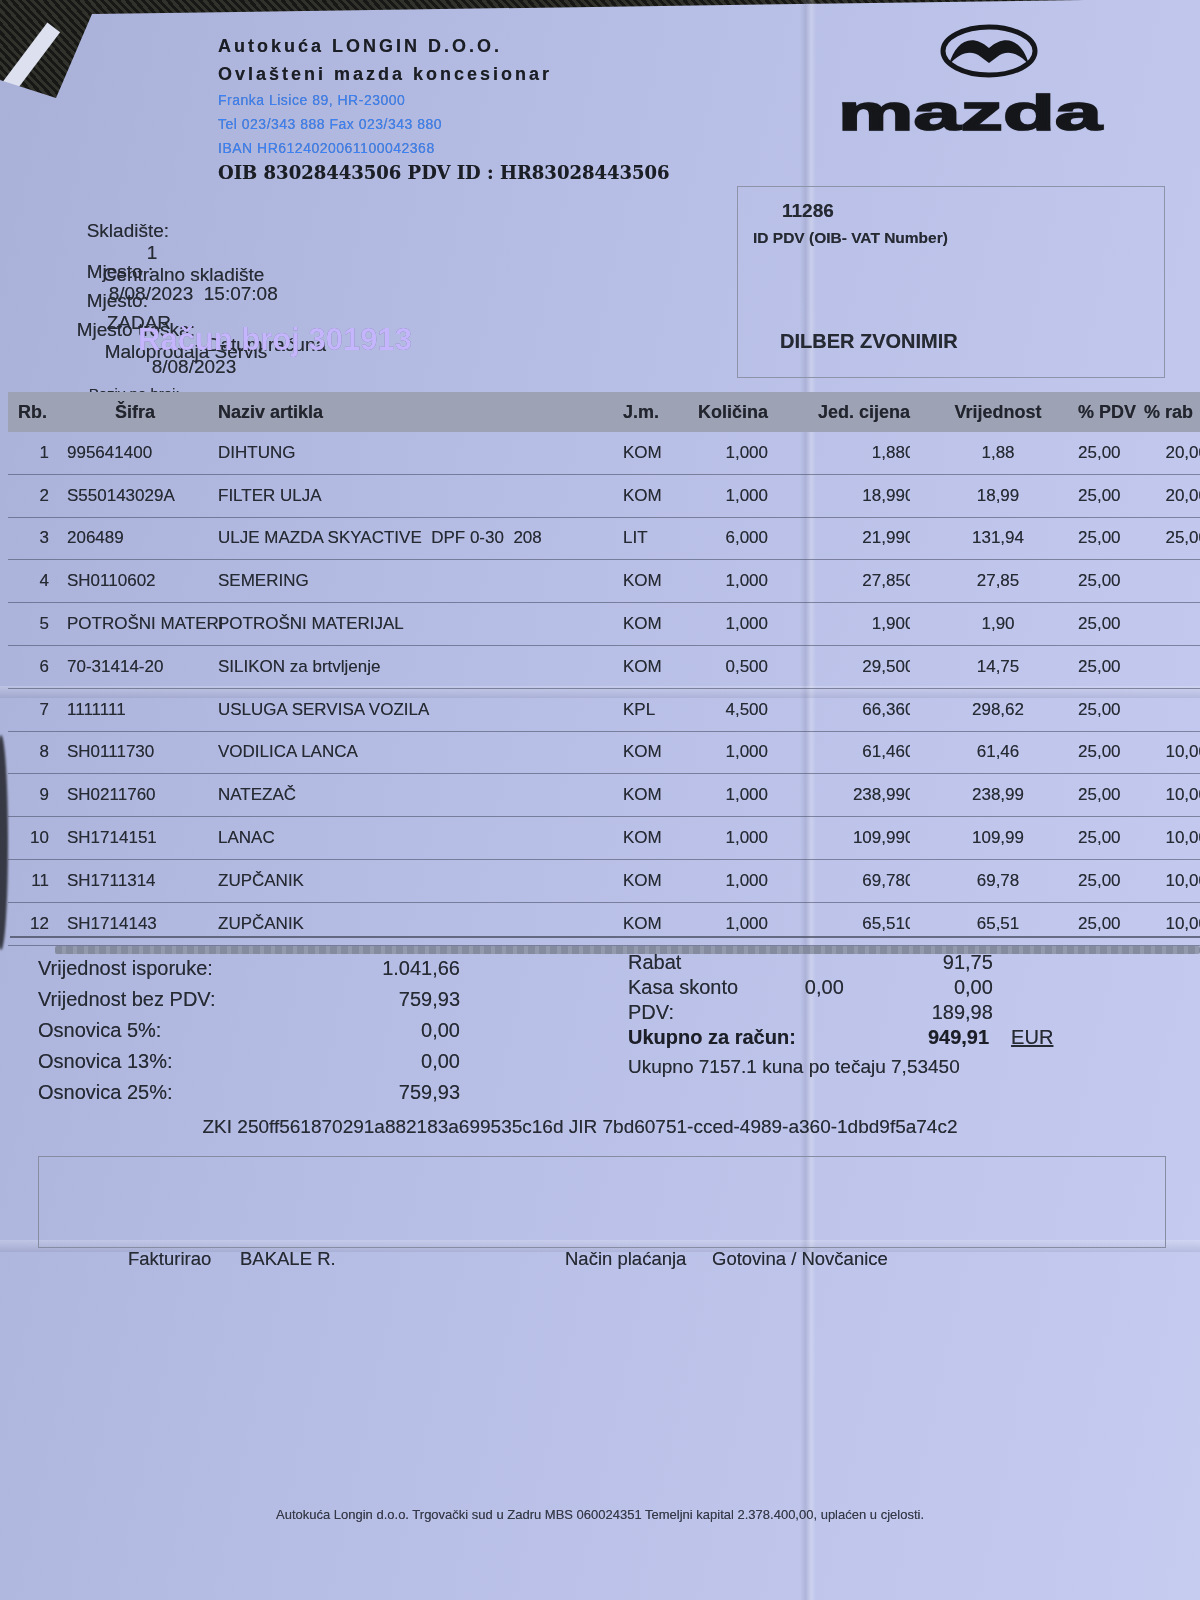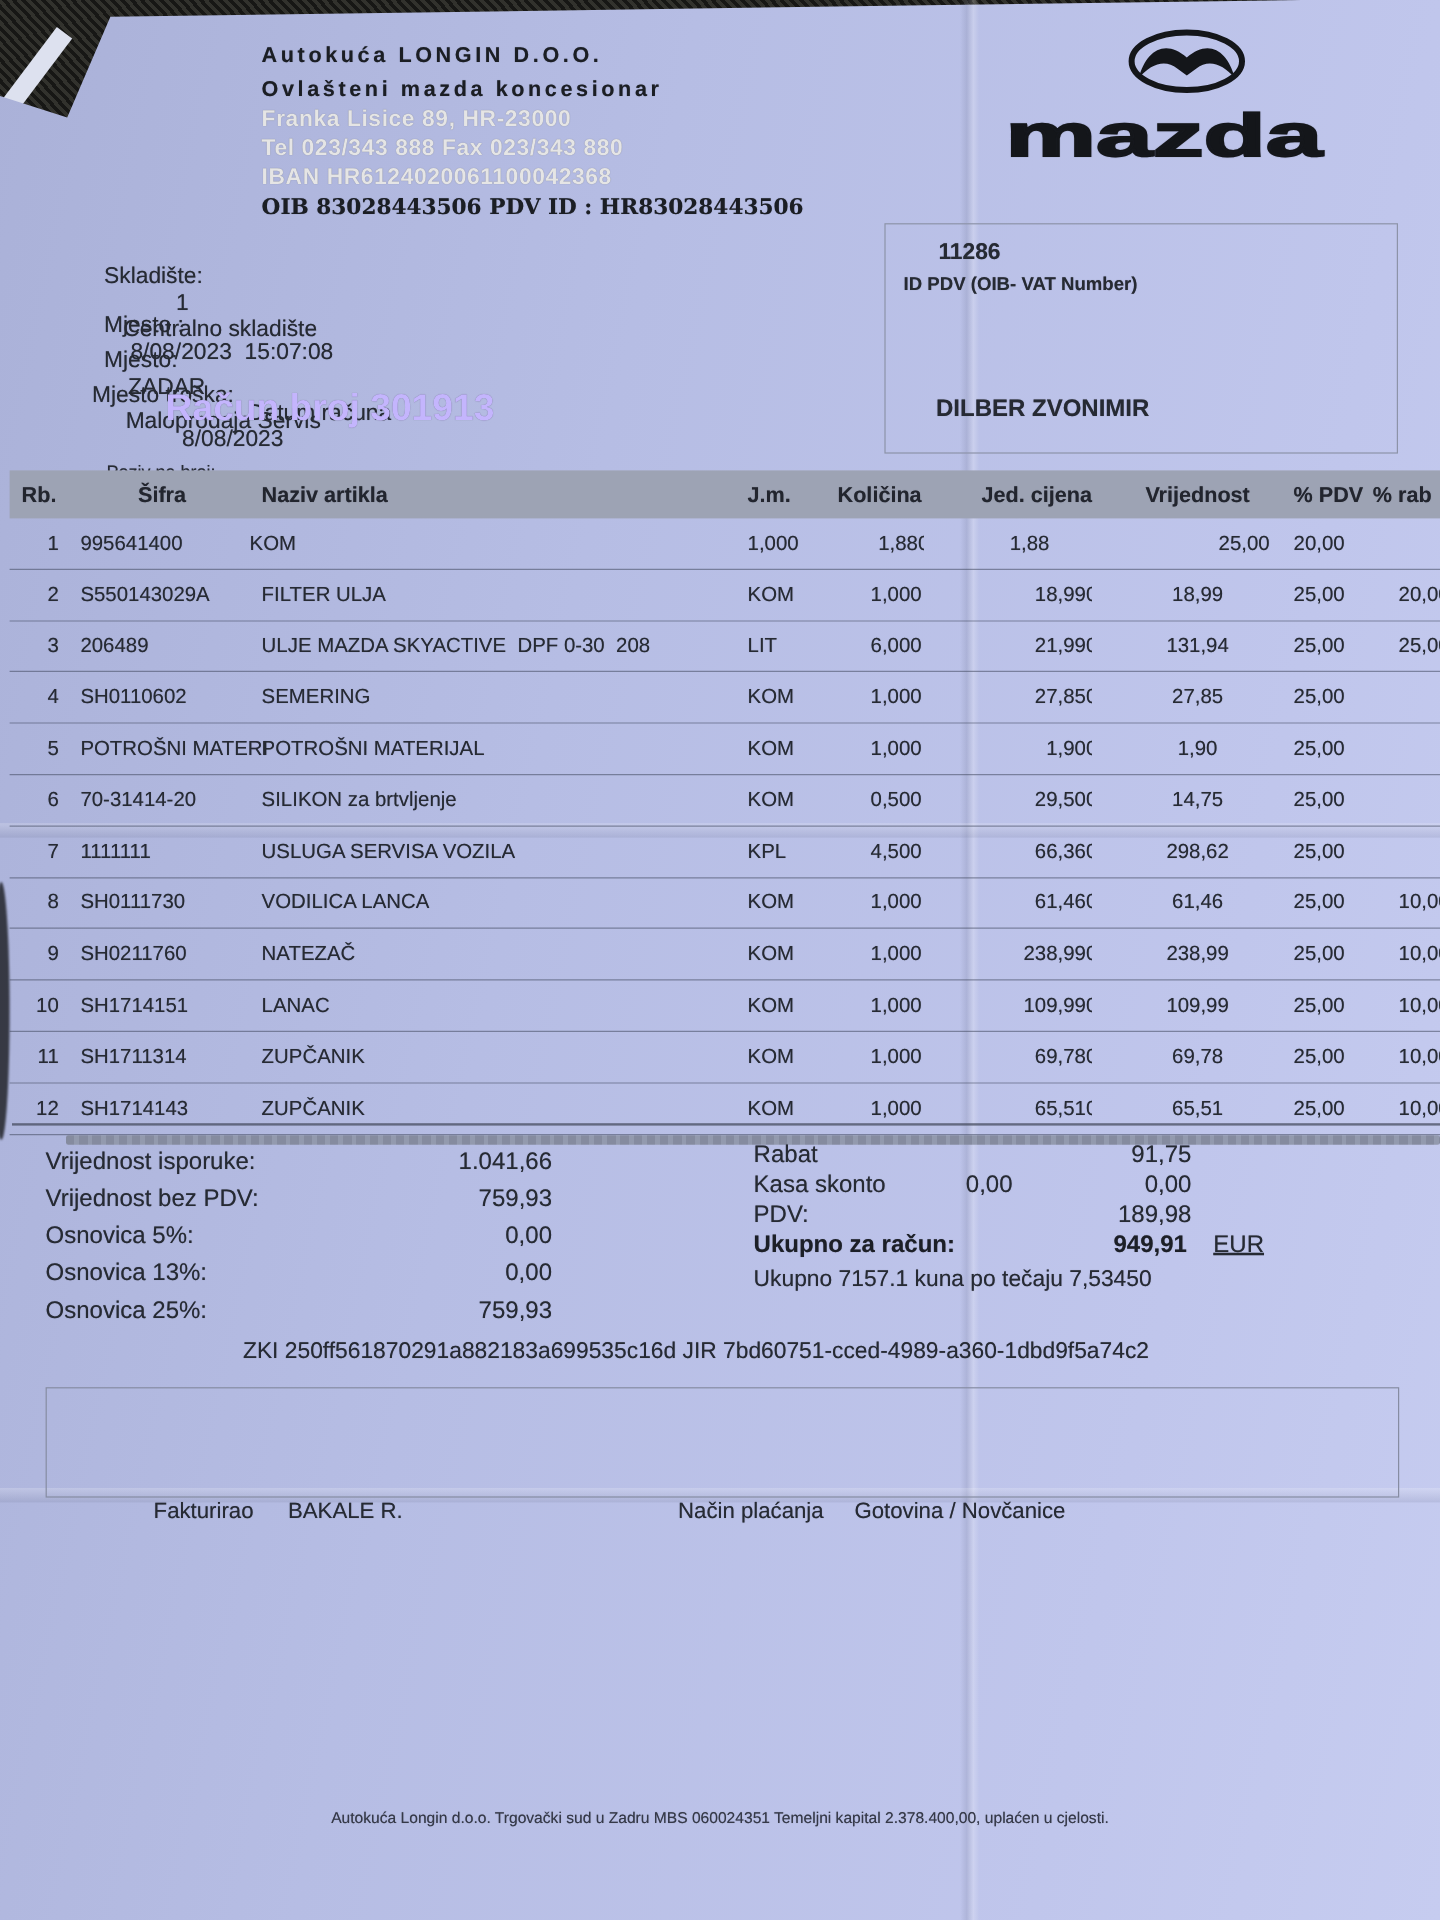--- a/index.html
+++ b/index.html
@@ -33,21 +33,21 @@
   .crease-h1{top:686px;}
   .crease-h2{top:1240px;}
   .edge-mark{position:absolute;z-index:4;background:rgba(15,16,18,0.75);border-radius:50%;}
   .m1{left:-6px;top:735px;width:14px;height:215px;filter:blur(1px);}
   .content{position:absolute;inset:0;z-index:5;color:#262a33;}
   .content *{text-shadow:0 0 0.6px rgba(40,44,56,0.55);}
 
   
   .letterhead{position:absolute;left:218px;top:32px;}
   .lh1{font-weight:bold;font-size:18px;letter-spacing:3px;line-height:28px;color:#1b1e24;}
-  .lh2{font-weight:bold;font-size:19px;letter-spacing:0.5px;line-height:24px;color:#e5e5e5;}
+  .lh2{font-weight:normal;font-size:14px;letter-spacing:0.5px;line-height:24px;color:#3b82f6;}
   .lh3{font-family:"DejaVu Serif", serif;font-weight:bold;font-size:18px;line-height:25px;color:#1b1e24;}
 
   .logo-emblem{position:absolute;left:938px;top:24px;width:102px;height:54px;}
   .logo-word{position:absolute;left:838px;top:92px;}
 
   
   .mline{position:absolute;font-size:19px;white-space:pre;}
   .racun-title{position:absolute;left:138px;top:322px;font-size:31px;font-weight:bold;color:#c4b5fd;}
   .poziv-label{font-size:15px;}
   .poziv-value{font-size:19px;}
@@ -184,20 +184,21 @@
         <div class="cell c-kol">Količina</div>
         <div class="cell c-cijena">Jed. cijena</div>
         <div class="cell c-vrij">Vrijednost</div>
         <div class="cell c-pdv">% PDV</div>
         <div class="cell c-rab">% rab</div>
       </div>
       <div id="rows">
           <div class="t-row grid">
             <div class="cell c-rb">1</div>
             <div class="cell c-sifra">995641400</div>
+            <div class="cell c-naziv">DIHTUNG</div>
             <div class="cell c-jm">KOM</div>
             <div class="cell c-kol">1,000</div>
             <div class="cell c-cijena">1,88<span class="clipchar">0</span></div>
             <div class="cell c-vrij">1,88</div>
             <div class="cell c-pdv">25,00</div>
             <div class="cell c-rab">20,00</div>
           </div>
           <div class="t-row grid">
             <div class="cell c-rb">2</div>
             <div class="cell c-sifra">S550143029A</div>

